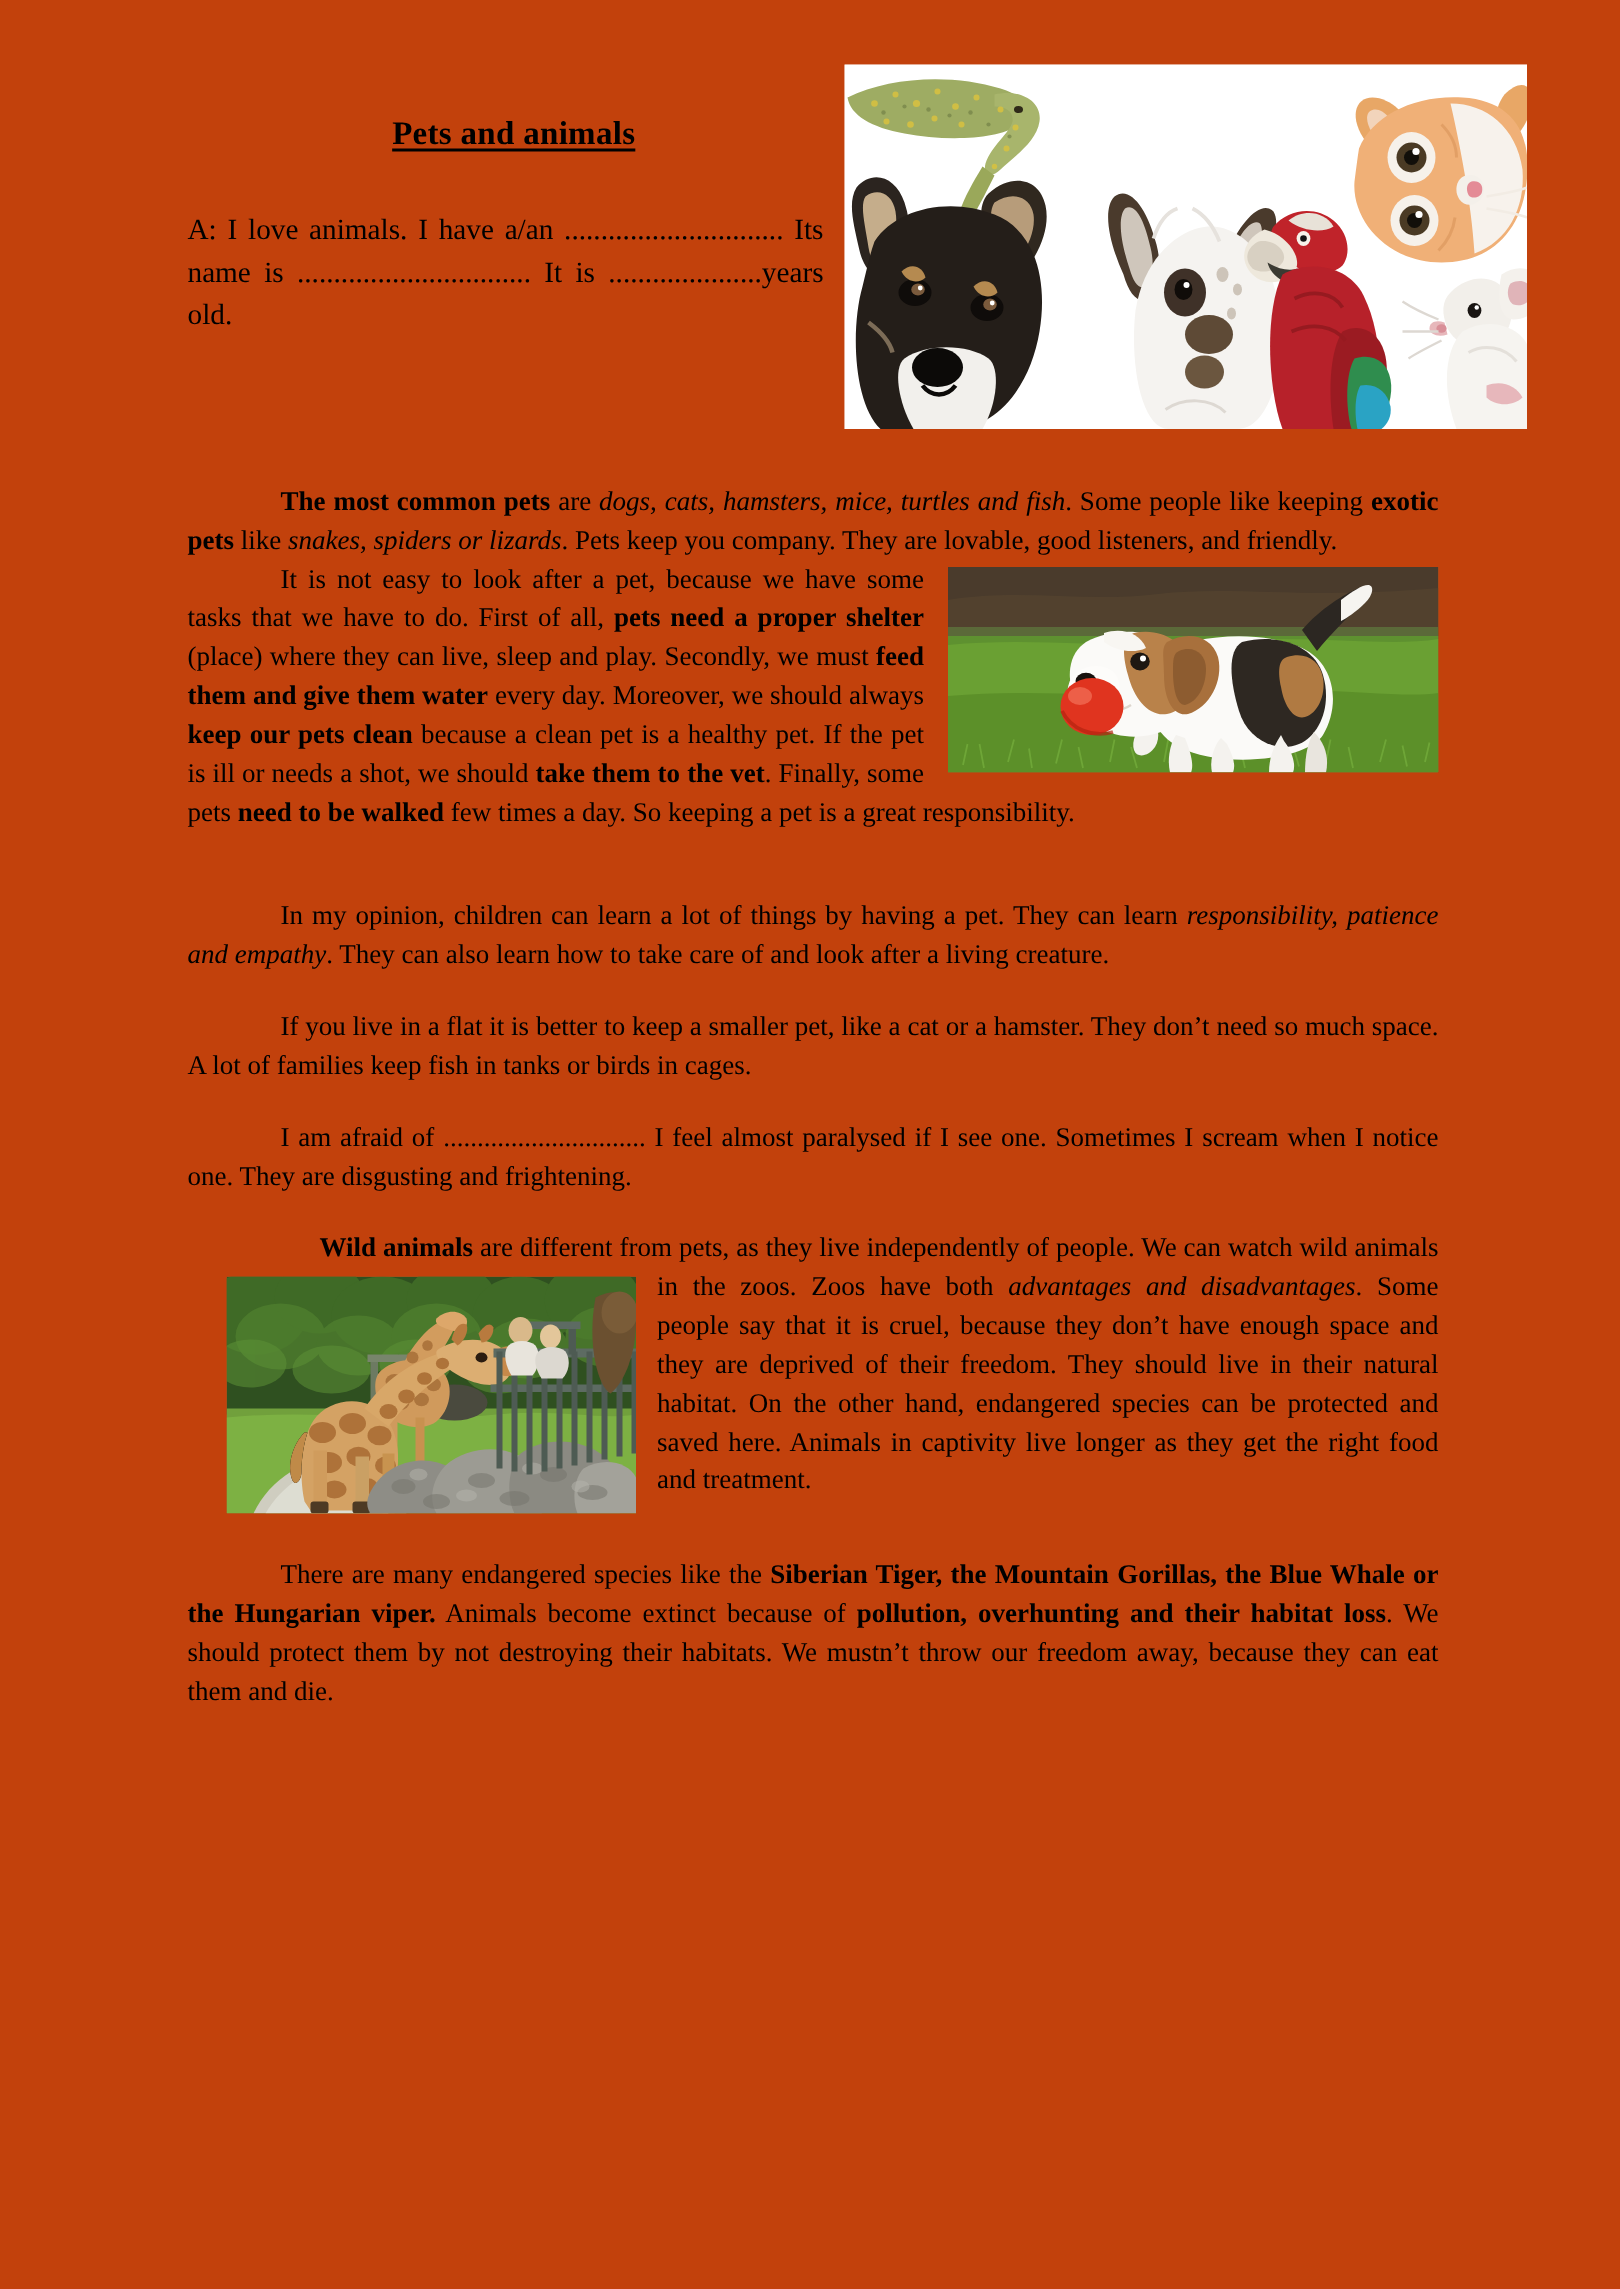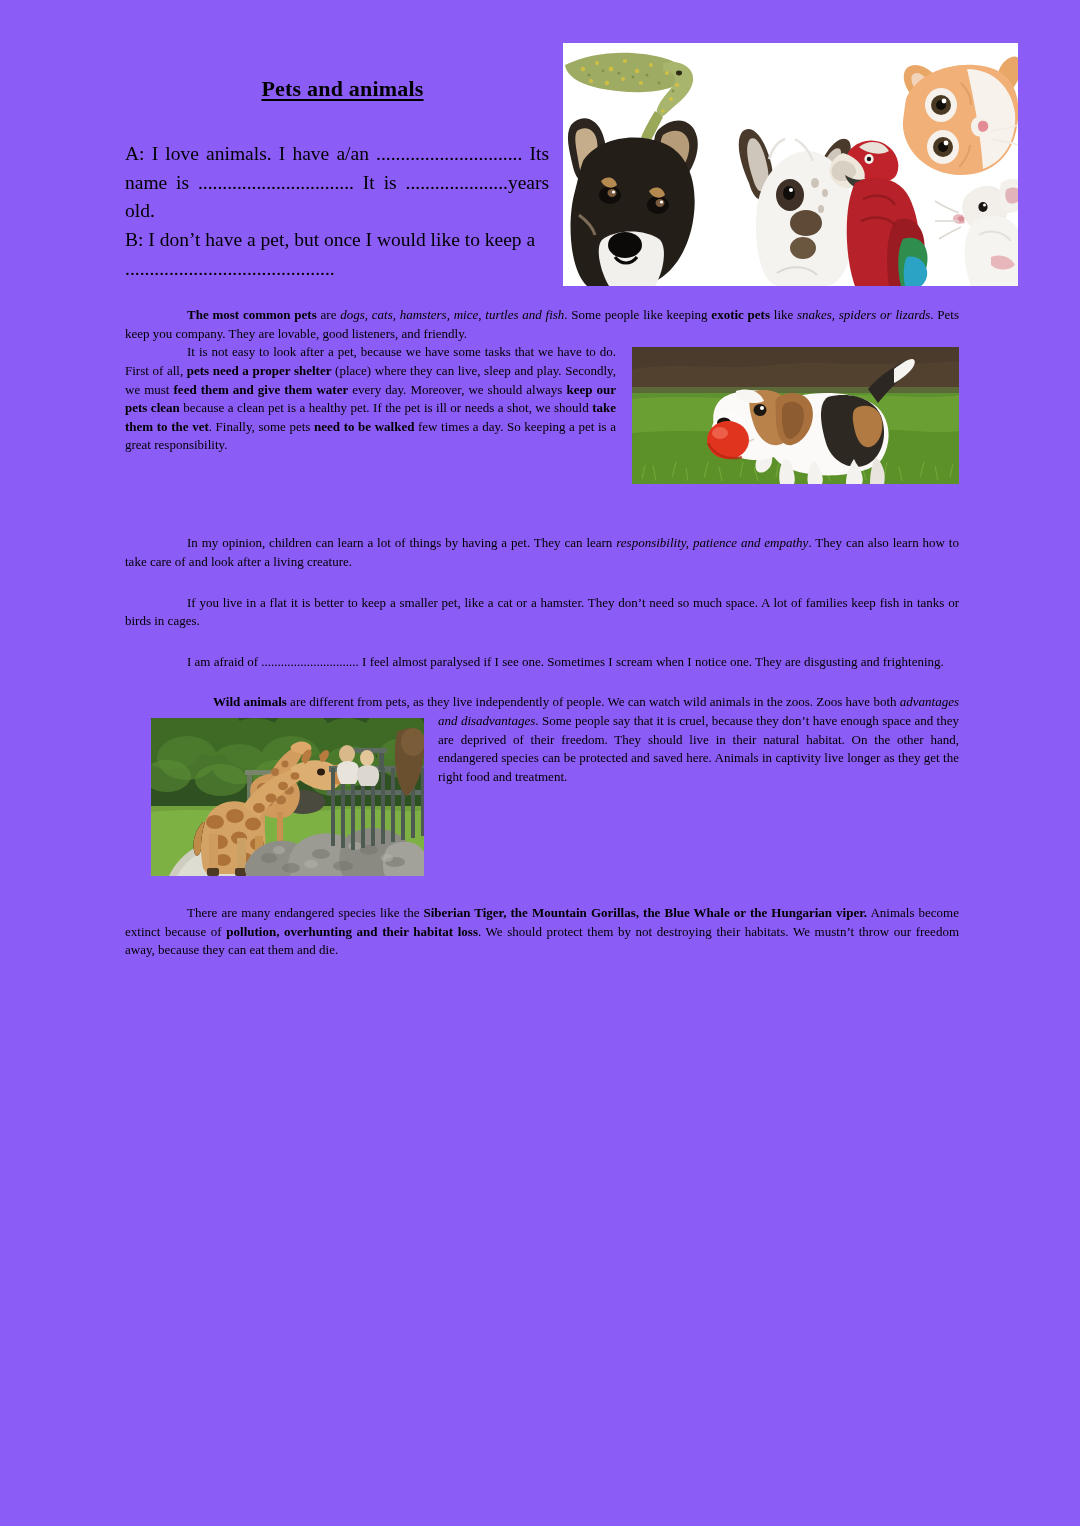--- a/index.html
+++ b/index.html
@@ -4,21 +4,21 @@
 <style>
   html, body {
     margin: 0;
     padding: 0;
     background: #ffffff;
   }
   .page {
     position: relative;
     width: 1080px;
     height: 1526px;
-    background: #8b5cf6;
+    background: #c2410c;
     overflow: hidden;
     font-family: "Liberation Serif", "DejaVu Serif", serif;
     color: #000000;
   }
 
   
   .title {
     position: absolute;
     left: 125px;
     top: 76px;
@@ -53,23 +53,23 @@
     line-height: 1.47;
     text-align: justify;
   }
   .dialogue p { margin: 0; }
   .dialogue .nojust { text-align: left; }
 
   
   .body-col {
     position: absolute;
     left: 125px;
-    top: 306px;
+    top: 322px;
     width: 834px;
-    font-size: 13px;
+    font-size: 18px;
     line-height: 1.435;
     text-align: justify;
   }
   .body-col p {
     margin: 0;
     text-indent: 62px;
   }
   .gap { height: 22px; }
   b { font-weight: bold; }
   i { font-style: italic; }
@@ -238,24 +238,20 @@
   </div>
 
   <div class="dialogue">
     <p>
       <span>A: I love animals. I have a/an</span>
       <span>..............................</span>
       <span>Its name is</span>
       <span>................................</span>
       <span>It is</span>
       <span>.....................</span><span>years old.</span>
-    </p>
-    <p class="nojust">
-      <span>B: I don’t have a pet, but once I would like to keep a</span>
-      <span>...........................................</span>
     </p>
   </div>
 
   <div class="body-col">
 
     <p><b>The most common pets</b><span> are </span><i>dogs, cats, hamsters, mice, turtles and fish</i><span>. Some people like keeping </span><b>exotic pets</b><span> like </span><i>snakes, spiders or lizards</i><span>. Pets keep you company. They are lovable, good listeners, and friendly.</span></p>
 
     <p><span class="dog-img">
           <svg viewBox="0 0 327 137" xmlns="http://www.w3.org/2000/svg">
         <rect x="0" y="0" width="327" height="137" fill="#6f8f4f"></rect>

